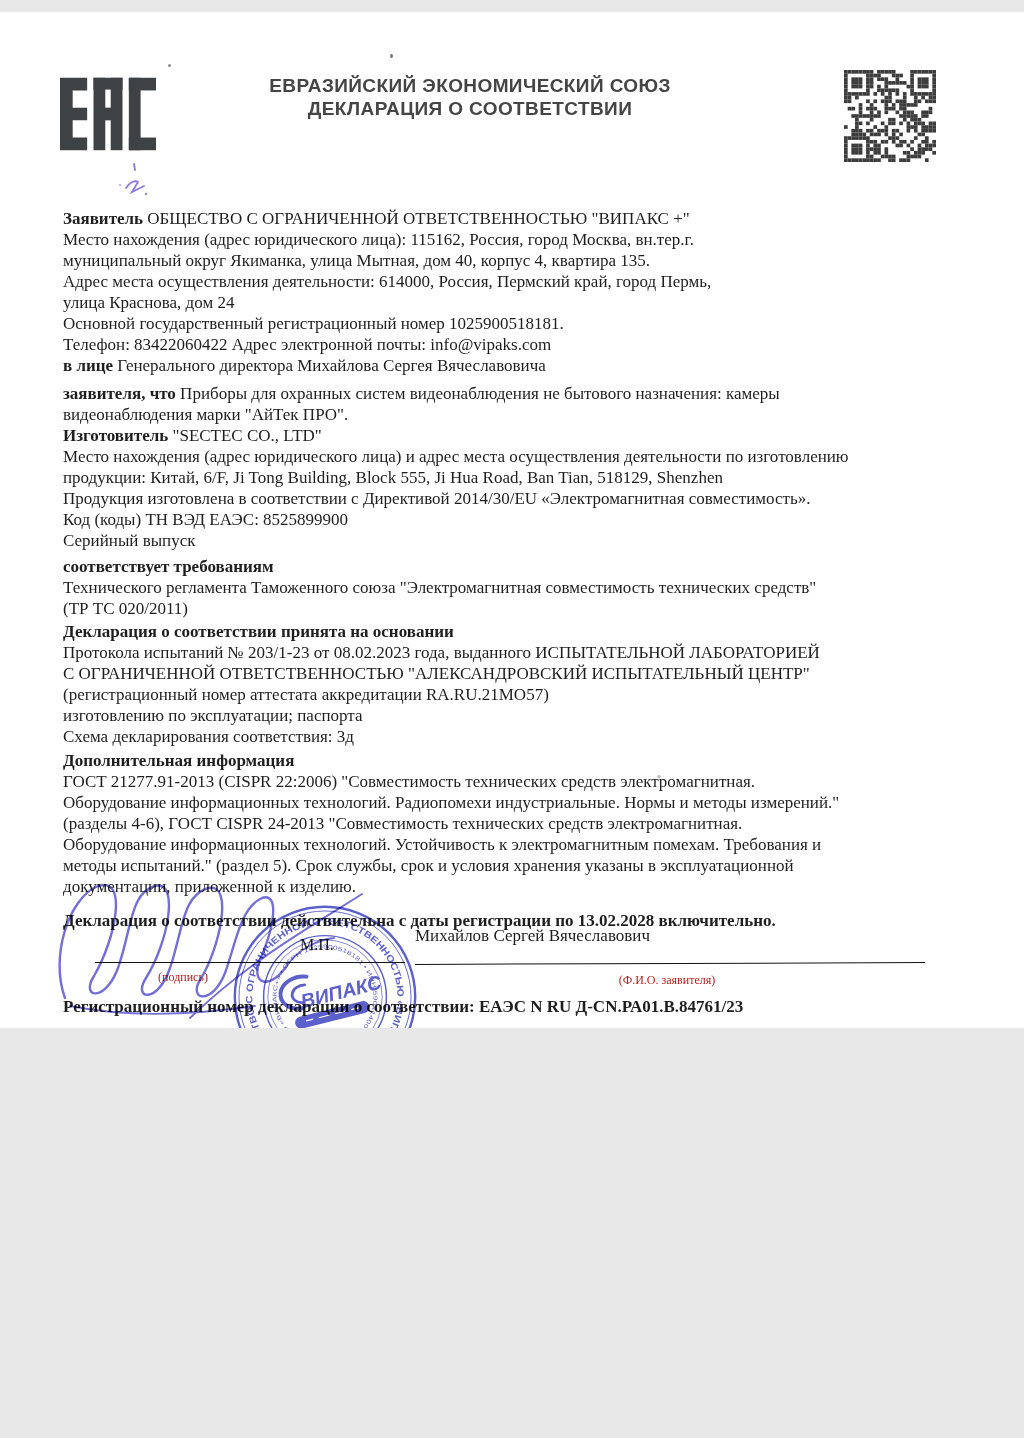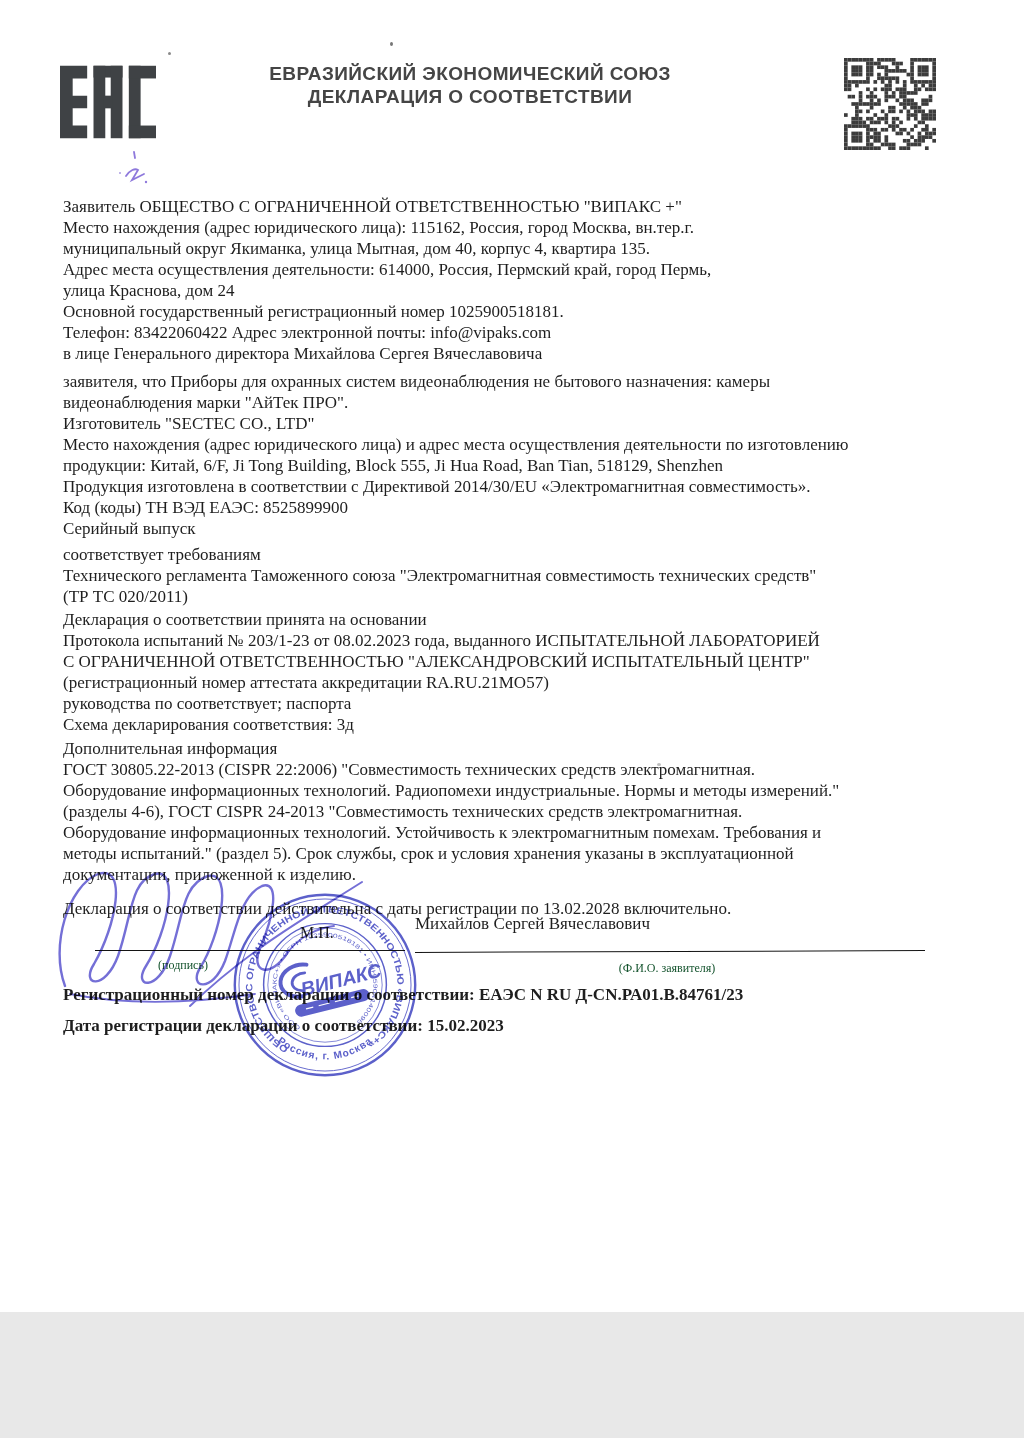--- a/index.html
+++ b/index.html
@@ -1,38 +1,38 @@
 <!DOCTYPE html>
 <html><head>
 <meta charset="utf-8">
 <style>
   html,body{margin:0;padding:0;background:#e8e8e8;}
-  #page{position:relative;width:1024px;height:1312px;background:#ffffff;margin:0 auto;
+  #page{position:relative;width:1024px;height:1016px;background:#ffffff;margin:12px auto;
         font-family:"Liberation Serif", serif; color:#1e1e1e; overflow:hidden;}
 
   
   .eac-logo{position:absolute;left:60px;top:63px;width:96px;height:78px;}
   .title-block{position:absolute;left:180px;top:62px;width:580px;text-align:center;
         font-family:"Liberation Sans", sans-serif;font-weight:bold;font-size:19px;
         line-height:23px;color:#454545;letter-spacing:.4px;}
   .qr{position:absolute;left:844px;top:58px;width:92px;height:92px;}
 
   
   .doc{position:absolute;left:63px;top:196px;width:900px;font-size:17px;line-height:21px;}
   .line{white-space:nowrap;}
-  .b{font-weight:normal;}
+  .b{font-weight:bold;}
 
   
   .sig-row{position:relative;height:58px;}
   .mp{position:absolute;left:237px;top:3px;font-size:16px;text-align:center;}
   .signer{position:absolute;left:352px;top:-6px;width:510px;text-align:left;font-size:17px;}
   .rule{position:absolute;border-top:1.6px solid #141414;height:0;}
   .rule-left{left:32px;top:31px;width:310px;}
   .rule-right{left:352px;top:32px;width:510px;transform:rotate(-0.2deg);}
-  .cap{position:absolute;font-size:12px;text-align:center;color:#14532d;}
+  .cap{position:absolute;font-size:12px;text-align:center;color:#b91c1c;}
   .cap-sign{left:40px;top:36px;width:160px;}
   .cap-name{left:474px;top:39px;width:260px;}
 
   .reg-line{font-weight:bold;font-size:17px;line-height:22px;white-space:nowrap;}
   .reg-line.first{margin-top:7px;}
   .reg-line.second{margin-top:9px;}
 
   
   .stamp{position:absolute;left:232px;top:892px;width:186px;height:186px;
          mix-blend-mode:multiply;opacity:.9;z-index:3;}
@@ -431,24 +431,24 @@
         <div class="line"><span class="">Продукция изготовлена в соответствии с Директивой 2014/30/EU «Электромагнитная совместимость».</span></div>
         <div class="line"><span class="">Код (коды) ТН ВЭД ЕАЭС: 8525899900</span></div>
         <div class="line"><span class="">Серийный выпуск</span></div>
         <div class="line" style="margin-top: 5px;"><span class="b">соответствует требованиям</span></div>
         <div class="line"><span class="">Технического регламента Таможенного союза "Электромагнитная совместимость технических средств"</span></div>
         <div class="line"><span class="">(ТР ТС 020/2011)</span></div>
         <div class="line" style="margin-top: 2px;"><span class="b">Декларация о соответствии принята на основании</span></div>
         <div class="line"><span class="">Протокола испытаний № 203/1-23 от 08.02.2023 года, выданного ИСПЫТАТЕЛЬНОЙ ЛАБОРАТОРИЕЙ</span></div>
         <div class="line"><span class="">С ОГРАНИЧЕННОЙ ОТВЕТСТВЕННОСТЬЮ "АЛЕКСАНДРОВСКИЙ ИСПЫТАТЕЛЬНЫЙ ЦЕНТР"</span></div>
         <div class="line"><span class="">(регистрационный номер аттестата аккредитации RA.RU.21МО57)</span></div>
-        <div class="line"><span class="">руководства по соответствует; паспорта</span></div>
+        <div class="line"><span class="">изготовлению по эксплуатации; паспорта</span></div>
         <div class="line"><span class="">Схема декларирования соответствия: 3д</span></div>
         <div class="line" style="margin-top: 3px;"><span class="b">Дополнительная информация</span></div>
-        <div class="line"><span class="">ГОСТ 30805.22-2013 (CISPR 22:2006) "Совместимость технических средств электромагнитная.</span></div>
+        <div class="line"><span class="">ГОСТ 21277.91-2013 (CISPR 22:2006) "Совместимость технических средств электромагнитная.</span></div>
         <div class="line"><span class="">Оборудование информационных технологий. Радиопомехи индустриальные. Нормы и методы измерений."</span></div>
         <div class="line"><span class="">(разделы 4-6), ГОСТ CISPR 24-2013 "Совместимость технических средств электромагнитная.</span></div>
         <div class="line"><span class="">Оборудование информационных технологий. Устойчивость к электромагнитным помехам. Требования и</span></div>
         <div class="line"><span class="">методы испытаний." (раздел 5). Срок службы, срок и условия хранения указаны в эксплуатационной</span></div>
         <div class="line"><span class="">документации, приложенной к изделию.</span></div>
         <div class="line" style="margin-top: 13px;"><span class="b">Декларация о соответствии действительна с даты регистрации по 13.02.2028 включительно.</span></div>
       </div>
 
     <div class="sig-row">
       <span class="mp">М.П.</span>

